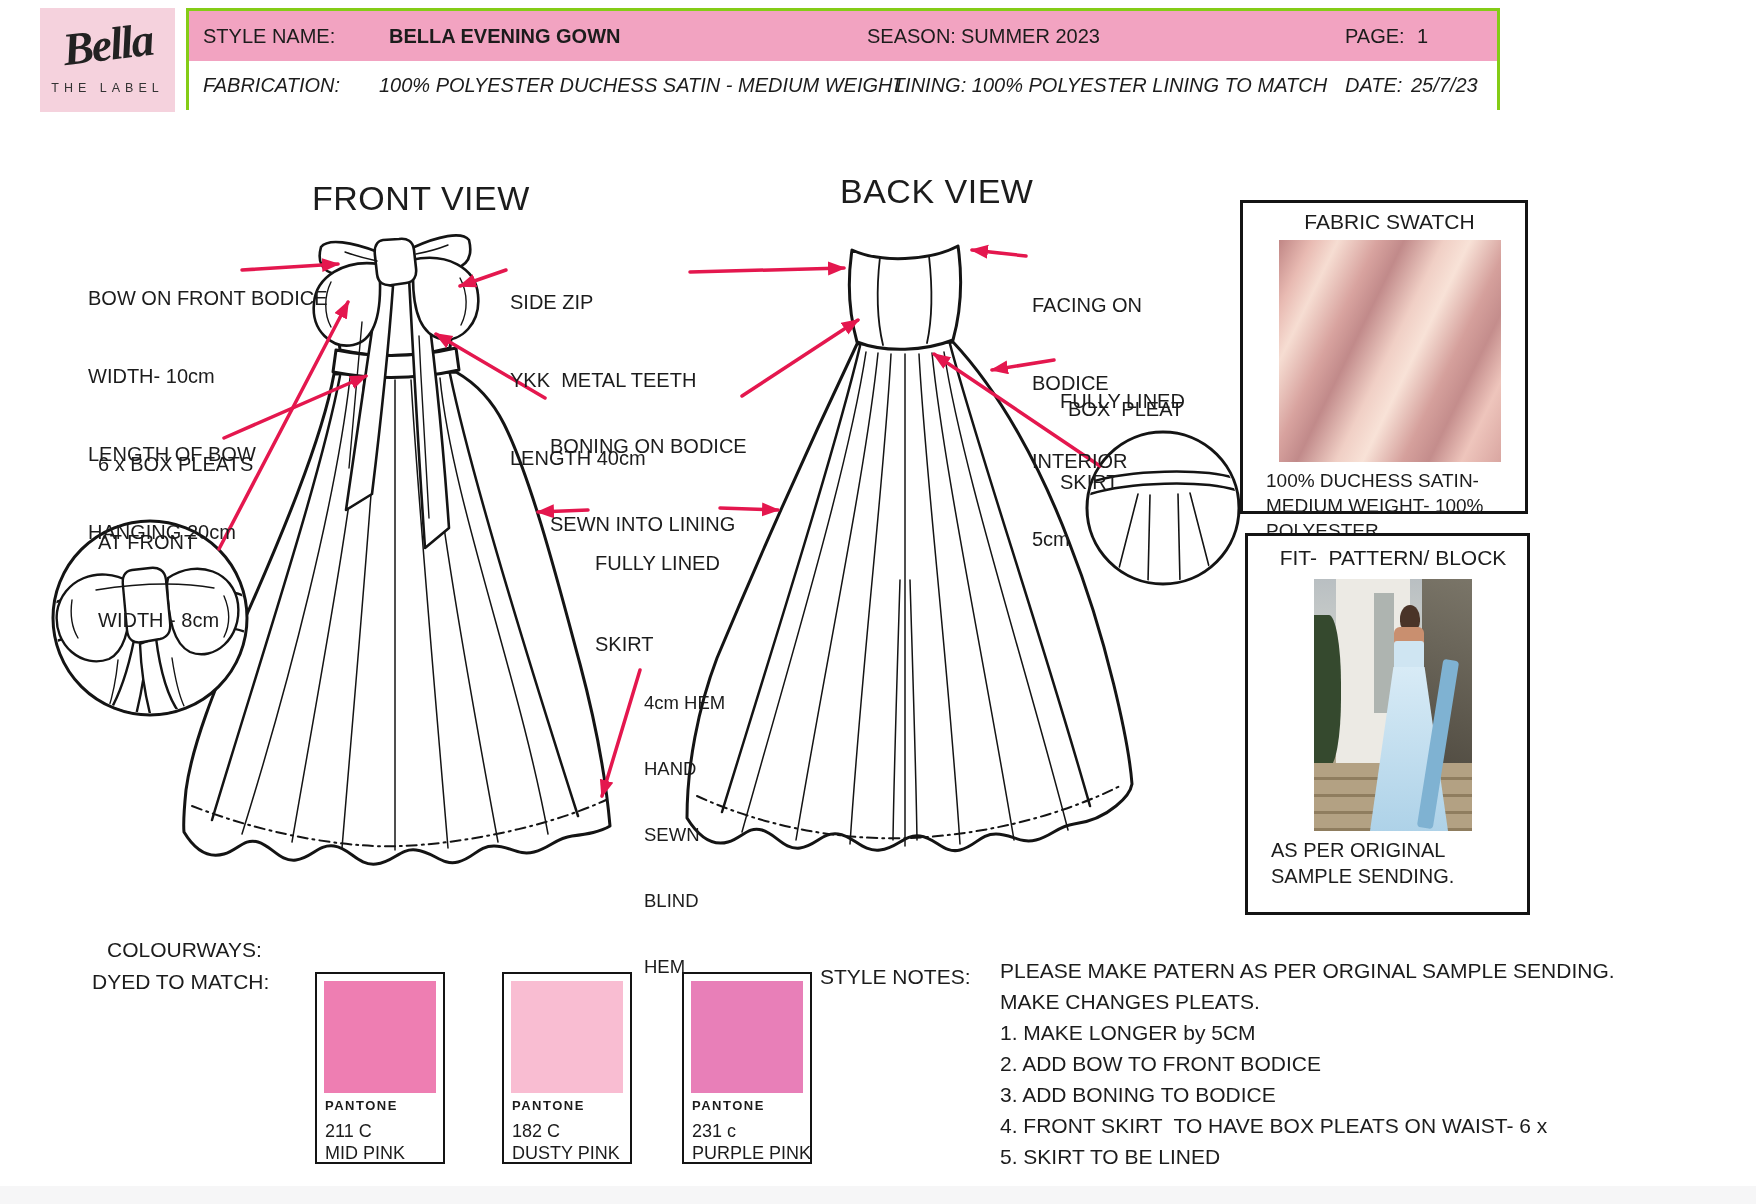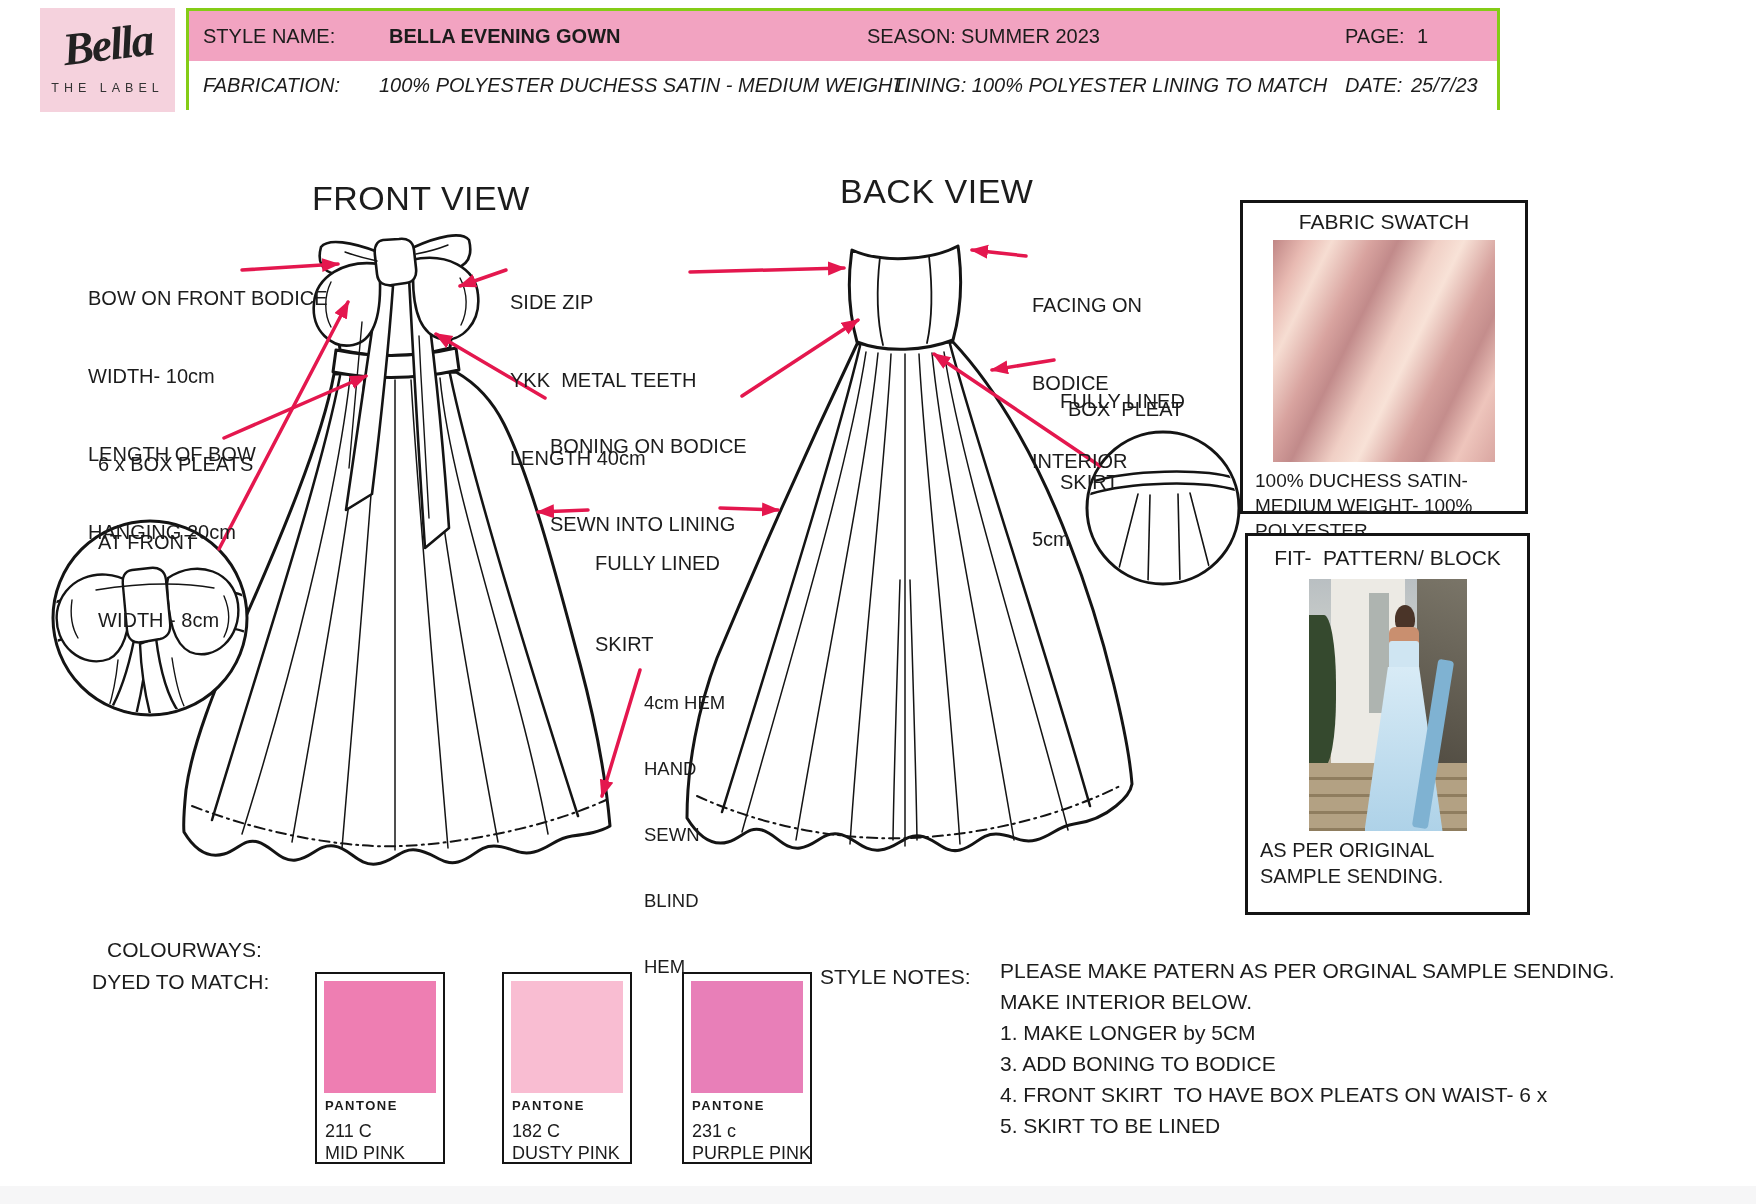--- a/index.html
+++ b/index.html
@@ -15,21 +15,21 @@
   .header-box{left:186px;top:8px;width:1314px;height:102px;border:3px solid #84cc16;box-sizing:border-box;}
   .header-row1{left:0;top:0;width:100%;height:50px;}
   .header-row2{left:0;top:50px;width:100%;height:49px;background:#fff;}
   .hcell{position:absolute;font-size:20px;font-weight:500;white-space:pre;top:14px;}
   .header-row2 .hcell{top:13px;font-style:italic;}
   
   .note{font-size:20px;line-height:26px;white-space:pre;}
   .note div{white-space:pre;}
   .title{font-size:34px;letter-spacing:0.5px;white-space:pre;}
   
-  .panel{border:3px solid #141414;box-sizing:border-box;background:#fff;}
+  .panel{border:3px solid #141414;box-sizing:border-box;background:#fff;padding-left:11px;}
   .panel-title{text-align:center;font-size:21px;margin-top:7px;white-space:pre;}
   .satin{width:222px;height:222px;margin:6px auto 0 auto;
     background:linear-gradient(116deg,#c08685 0%,#e8bab2 10%,#f6ddd2 18%,#d8a39f 30%,#c18a8a 38%,
       #f0cfc5 50%,#f8e2d7 58%,#d5a09c 70%,#c48d8c 78%,#eec5bc 88%,#d9a6a1 100%);}
   .panel-caption{font-size:19px;line-height:25px;padding:6px 10px 0 12px;}
   .photo{position:relative;width:158px;height:252px;margin:9px auto 0 auto;overflow:hidden;
     background:linear-gradient(180deg,#b9bfc2 0%,#cfd2cd 30%,#c6c2b6 60%,#a89a7e 78%,#97876a 100%);}
   .ph{position:absolute;}
   
   .cw-label{font-size:21px;white-space:pre;}
@@ -311,21 +311,22 @@
   <div class="abs pantone-box" style="left:682px;top:972px;">
     <div class="chip" style="background-color: rgb(232, 127, 184);"></div>
     <div class="pt-brand">PANTONE</div>
     <div class="pt-code">231 c</div>
     <div class="pt-name">PURPLE PINK</div>
   </div>
 
   <div class="abs cw-label" style="left:820px;top:938px;margin-top:27px;">STYLE NOTES:</div>
   <div class="abs" style="left:1000px;top:955px;">
     <div class="sn-line">PLEASE MAKE PATERN AS PER ORGINAL SAMPLE SENDING.</div>
-    <div class="sn-line">MAKE INTERIOR BELOW.</div>
+    <div class="sn-line">MAKE CHANGES PLEATS.</div>
     <div class="sn-line">1. MAKE LONGER by 5CM</div>
+    <div class="sn-line">2. ADD BOW TO FRONT BODICE</div>
     <div class="sn-line">3. ADD BONING TO BODICE</div>
     <div class="sn-line">4. FRONT SKIRT  TO HAVE BOX PLEATS ON WAIST- 6 x</div>
     <div class="sn-line">5. SKIRT TO BE LINED</div>
   </div>
 
   <div class="abs" style="left:0;top:1186px;width:1756px;height:18px;background:#f6f6f7;"></div>
 </div>
 
 </body></html>

